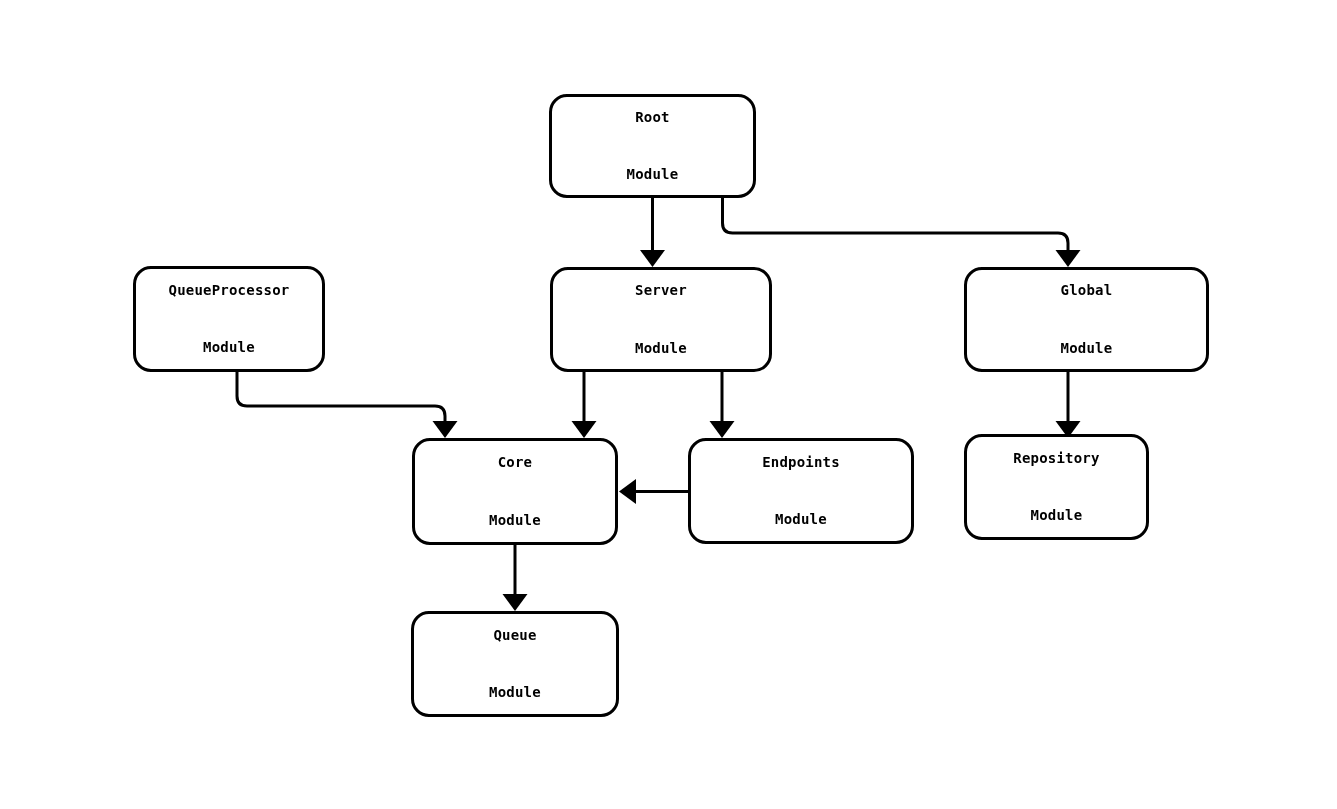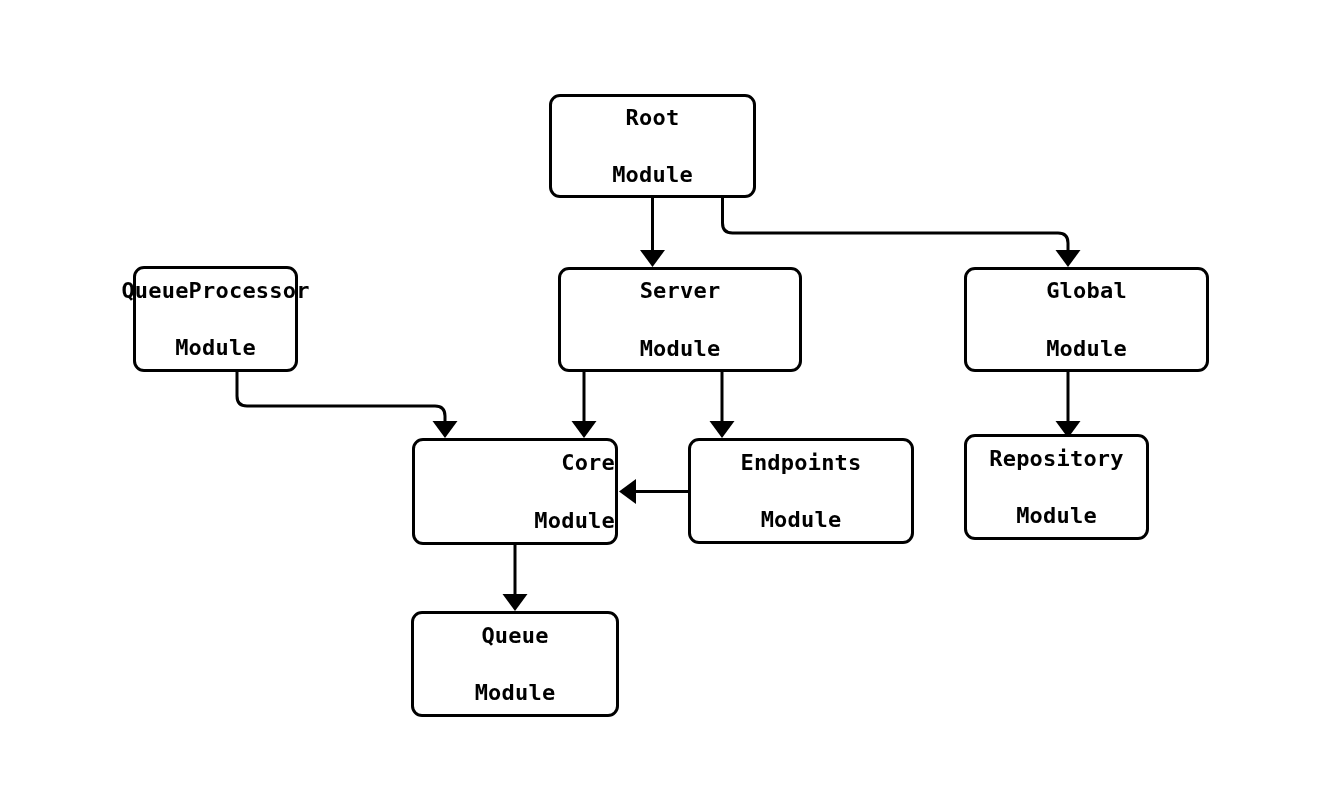--- a/index.html
+++ b/index.html
@@ -31,43 +31,43 @@
   }
   .edges-layer polygon {
     fill: #000000;
     stroke: none;
   }
   .node {
     position: absolute;
     box-sizing: border-box;
     background: #ffffff;
     border: 3px solid #000000;
-    border-radius: 11px;
+    border-radius: 18px;
     display: flex;
     flex-direction: column;
     align-items: center;
     justify-content: center;
     text-align: center;
     font-weight: bold;
-    font-size: 22px;
+    font-size: 14px;
     line-height: 21.5px;
     color: #000000;
     letter-spacing: 0.2px;
     gap: 36px;
   }
   .node span {
     display: block;
     white-space: nowrap;
   }
   
   .node-root          { left: 549px; top:  94px; width: 207px; height: 104px; }
-  .node-queueprocessor{ left: 133px; top: 266px; width: 165px; height: 106px; }
-  .node-server        { left: 550px; top: 267px; width: 244px; height: 105px; margin-left: 8px; }
+  .node-queueprocessor{ left: 133px; top: 266px; width: 192px; height: 106px; }
+  .node-server        { left: 550px; top: 267px; width: 222px; height: 105px; }
   .node-global        { left: 964px; top: 267px; width: 245px; height: 105px; }
-  .node-core          { left: 412px; top: 438px; width: 206px; height: 107px; align-items: flex-end; }
+  .node-core          { left: 412px; top: 438px; width: 206px; height: 107px; }
   .node-endpoints     { left: 688px; top: 438px; width: 226px; height: 106px; }
   .node-repository    { left: 964px; top: 434px; width: 185px; height: 106px; }
   .node-queue         { left: 411px; top: 611px; width: 208px; height: 106px; text-align: right; }
 </style>
 </head>
 <body>
 
 <div class="canvas">
 
   <svg class="edges-layer" viewBox="0 0 1337 809" xmlns="http://www.w3.org/2000/svg">

